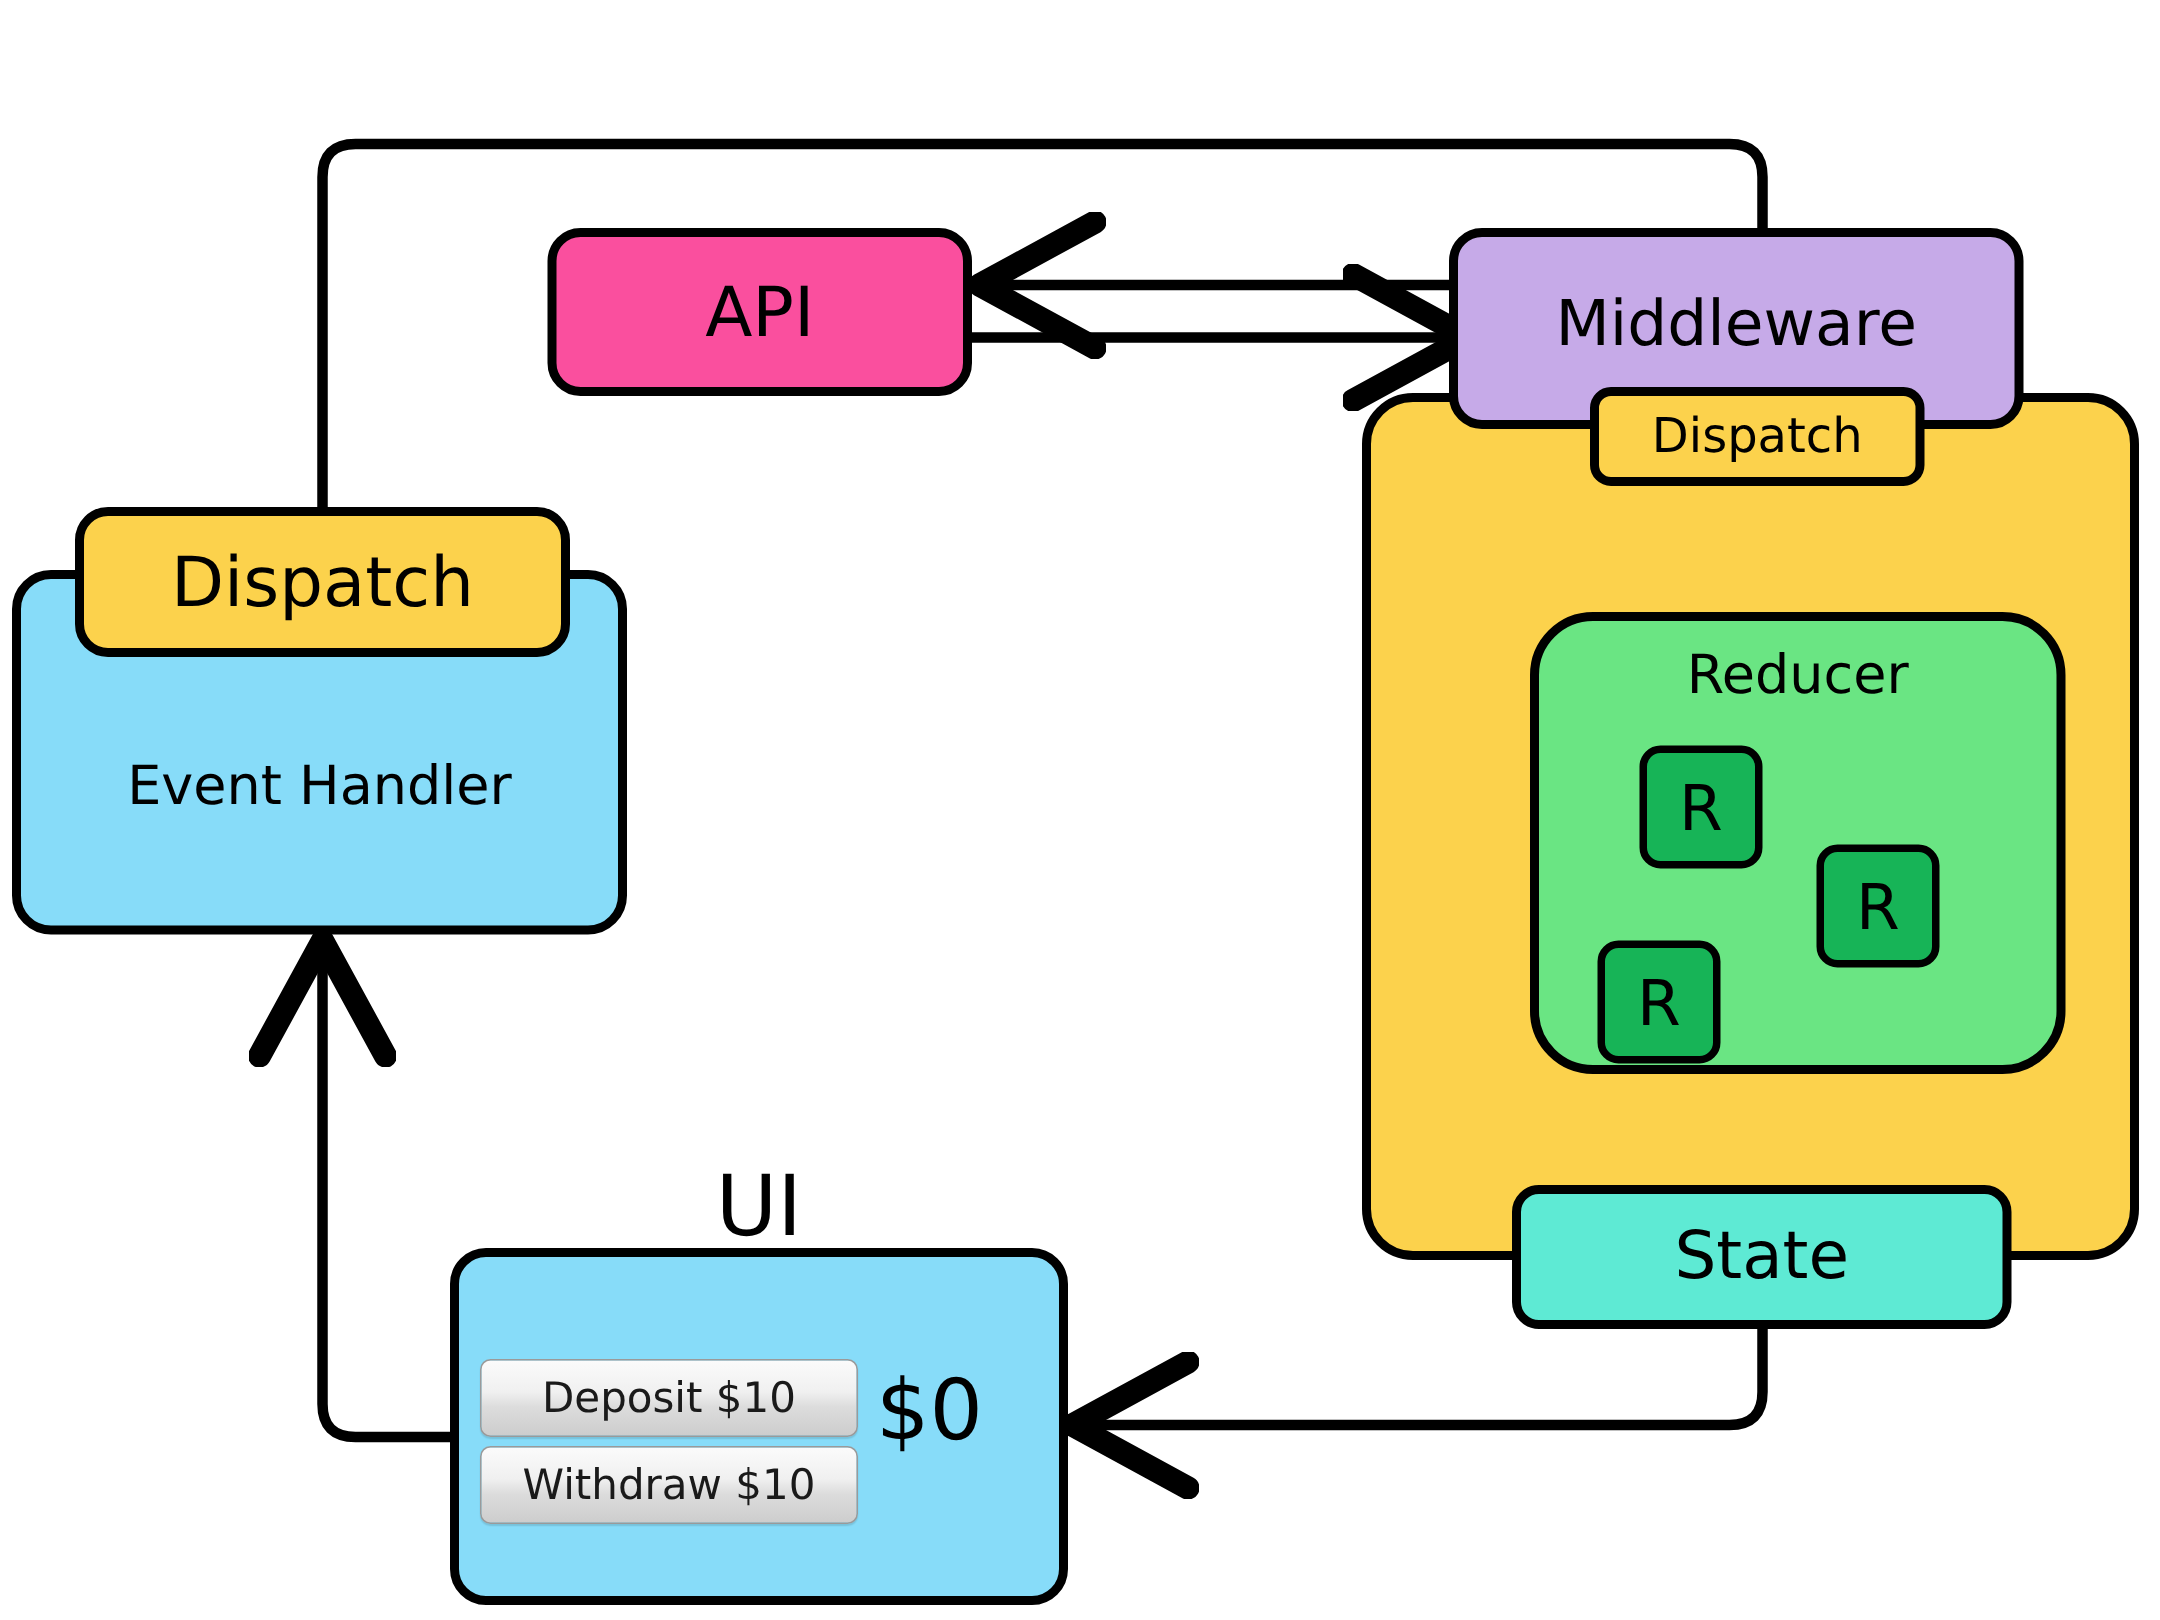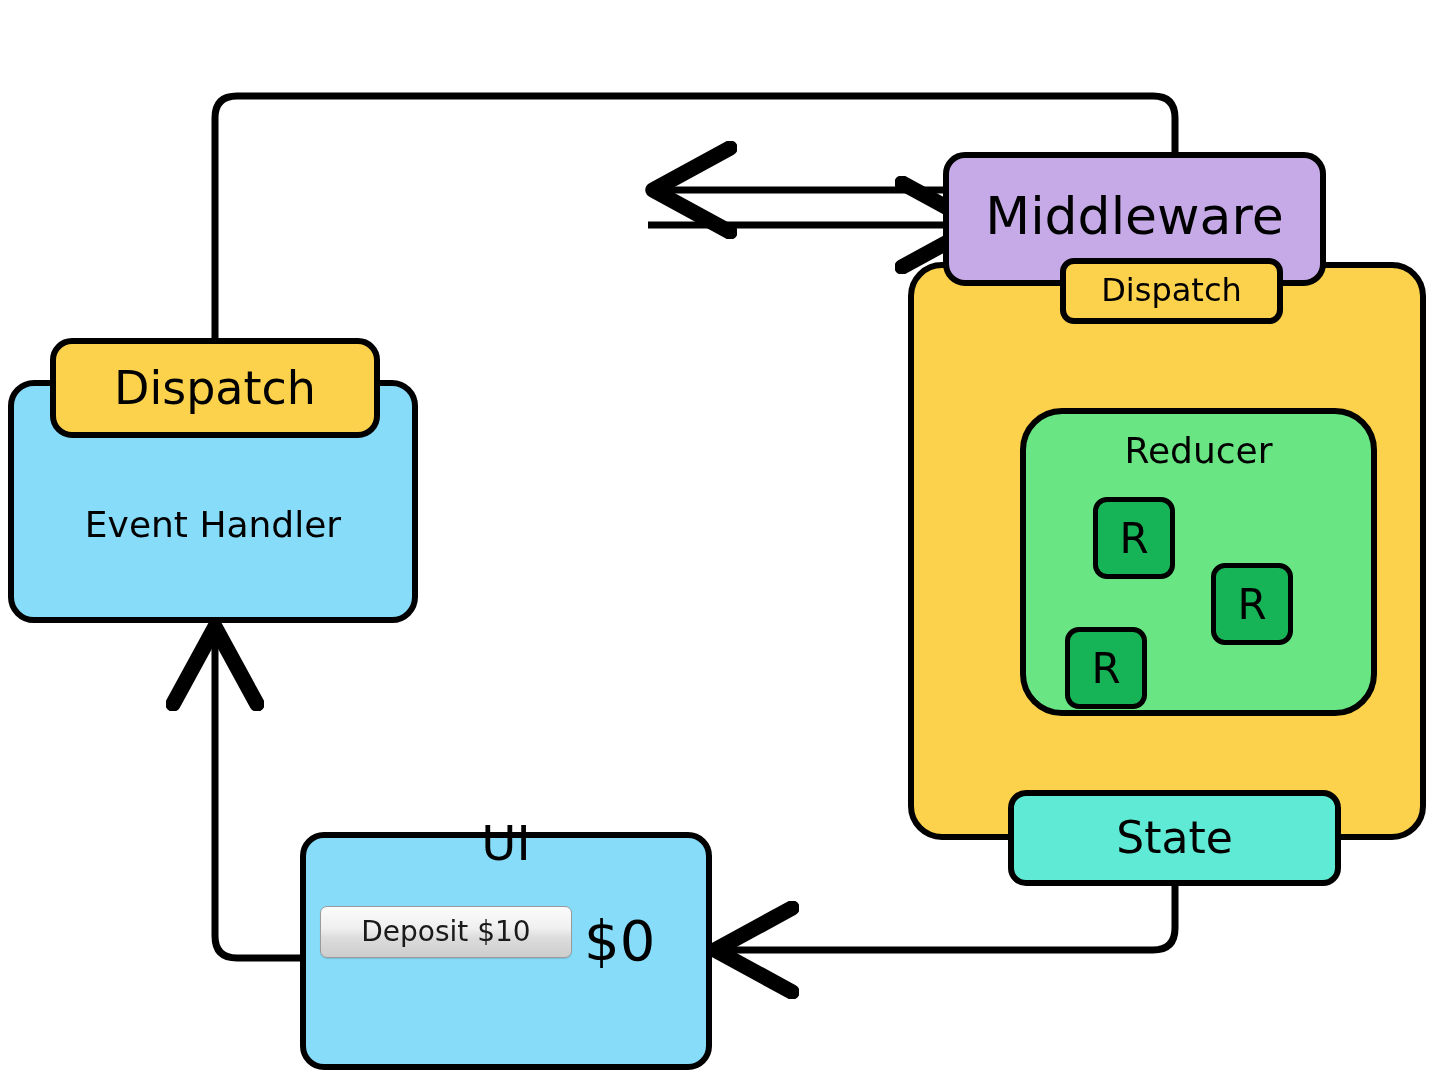--- a/index.html
+++ b/index.html
@@ -49,25 +49,25 @@
     position: absolute;
     left: 1245px; top: 334px;
     width: 170px;
     font-size: 52px;
     color: #000;
     text-align: center;
     z-index: 6;
     letter-spacing: -0.5px;
   }
   #middleware-box {
-    left: 943px; top: 152px;
+    left: 966px; top: 152px;
     width: 383px; height: 134px;
     background: #c6aae8;
     border-radius: 22px;
-    font-size: 52px;
+    font-size: 42px;
     z-index: 5;
     padding-bottom: 6px;
   }
   #api-box {
     left: 365px; top: 152px;
     width: 283px; height: 112px;
     background: #fa4f9e;
     border-radius: 22px;
     font-size: 46px;
     z-index: 5;
@@ -132,24 +132,23 @@
     background: #fcd24c;
     border-radius: 22px;
     font-size: 46px;
     z-index: 5;
   }
   #ui-label {
     position: absolute;
     left: 406px; top: 772px;
     width: 200px;
     text-align: center;
-    font-size: 48px;
+    font-size: 56px;
     color: #000;
     z-index: 6;
-    margin-top: 43px;
   }
   #ui-box {
     left: 300px; top: 832px;
     width: 412px; height: 238px;
     background: #87dcf9;
     border-radius: 24px;
     z-index: 3;
     display: block;
   }
   #ui-inner {
@@ -209,34 +208,36 @@
 
     <path d="M1175,886 L1175,928 Q1175,950 1153,950 L722,950" fill="none" stroke="#000" stroke-width="7" stroke-linecap="butt" marker-end="url(#ah)"></path>
 
     <path d="M300,958 L237,958 Q215,958 215,936 L215,634" fill="none" stroke="#000" stroke-width="7" stroke-linecap="butt" marker-end="url(#ah)"></path>
   </svg>
 
   <div class="node" id="store-box"></div>
 
   <div class="node" id="middleware-box">Middleware</div>
 
+  <div class="node" id="api-box">API</div>
 
   <div class="node" id="store-dispatch-box">Dispatch</div>
 
   <div class="node" id="reducer-box">Reducer</div>
   <div class="r-chip" id="r1">R</div>
   <div class="r-chip" id="r2">R</div>
   <div class="r-chip" id="r3">R</div>
 
   <div class="node" id="state-box">State</div>
 
   <div class="node" id="event-handler-box">Event Handler</div>
   <div class="node" id="ui-dispatch-box">Dispatch</div>
 
   <div id="ui-label">UI</div>
   <div class="node" id="ui-box">
     <div id="ui-inner">
       <div class="ui-btn" id="btn-deposit">Deposit $10</div>
+      <div class="ui-btn" id="btn-withdraw">Withdraw $10</div>
       <div id="balance">$0</div>
     </div>
   </div>
 
 </div>
 
 </body></html>

